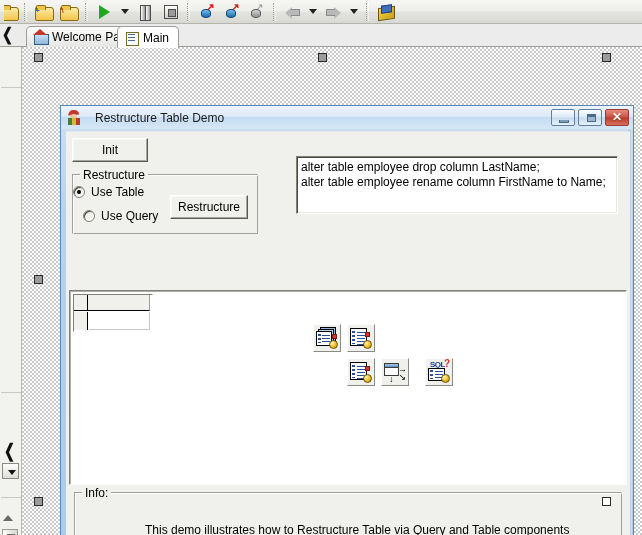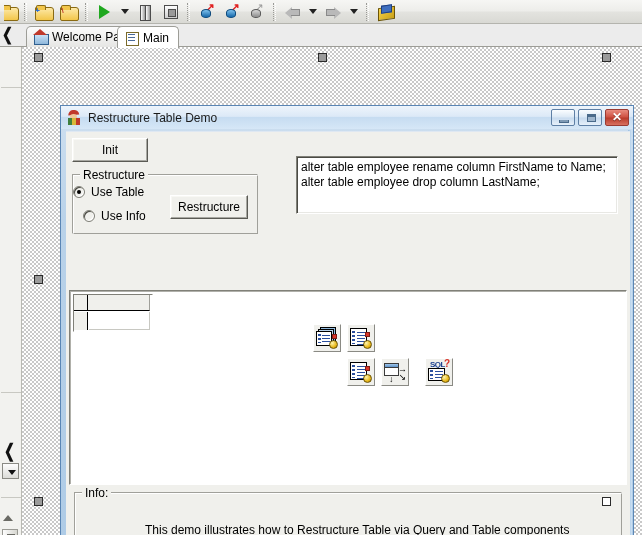--- a/index.html
+++ b/index.html
@@ -188,20 +188,21 @@
     position:absolute; left:38px; top:58px; width:574px; height:443px;
     border:1px solid #5a86b5;
     background:linear-gradient(to bottom,#cfe0f0 0%,#b9d2e9 26%,#aecbe6 100%);
     padding:0;
     z-index:20;
   }
   .form-title {
     height:23px; display:flex; align-items:center; padding-left:6px;
     background:linear-gradient(to bottom,#eef5fc 0%,#dce9f7 45%,#c6dcf1 50%,#d6e7f7 100%);
     position:relative;
+    gap:7px;
   }
   .form-title .t-icon { width:16px; height:16px; position:relative; flex:none; margin-right:5px; }
   .t-icon .hat { position:absolute; left:1px; top:0px; width:11px;height:5px;
     background:#c0392b; border-radius:5px 5px 0 0; transform:rotate(-6deg); }
   .t-icon .face{ position:absolute; left:3px; top:4px; width:7px;height:6px; background:#f0c89a; border-radius:50%; }
   .t-icon .body{ position:absolute; left:1px; top:8px; width:12px;height:7px;
     background:linear-gradient(to right,#3f7f3f 0 33%,#d8b83a 33% 66%,#c0392b 66% 100%); }
   .form-title .t-text { font-size:12px; color:#1a1a1a; }
 
   .wbtns { position:absolute; right:4px; top:3px; display:flex; gap:3px; }
@@ -492,32 +493,32 @@
           <div class="inner"></div>
           <span class="legend">Restructure</span>
 
           <div class="radio-row" style="left:0;top:10px;">
             <span class="radio on"></span>
             <span>Use Table</span>
           </div>
 
           <div class="radio-row" style="left:10px;top:34px;">
             <span class="radio"></span>
-            <span>Use Info</span>
+            <span>Use Query</span>
           </div>
 
           <div class="btn3d" style="position:absolute;left:97px;top:20px;width:78px;height:24px;">
             <span>Restructure</span>
           </div>
         </div>
 
 
         <div class="field3d" style="left:230px;top:24px;width:322px;height:58px;padding:3px 4px;">
+          <div style="font-size:12px;line-height:15px;white-space:nowrap;">alter table employee drop column LastName;</div>
           <div style="font-size:12px;line-height:15px;white-space:nowrap;">alter table employee rename column FirstName to Name;</div>
-          <div style="font-size:12px;line-height:15px;white-space:nowrap;">alter table employee drop column LastName;</div>
         </div>
 
         <div class="white-panel">
 
           <div class="dbgrid">
             <div class="hdr-corner"></div>
             <div class="hdr-cell"></div>
             <div class="row-ind"></div>
             <div class="row-cell"></div>
           </div>

